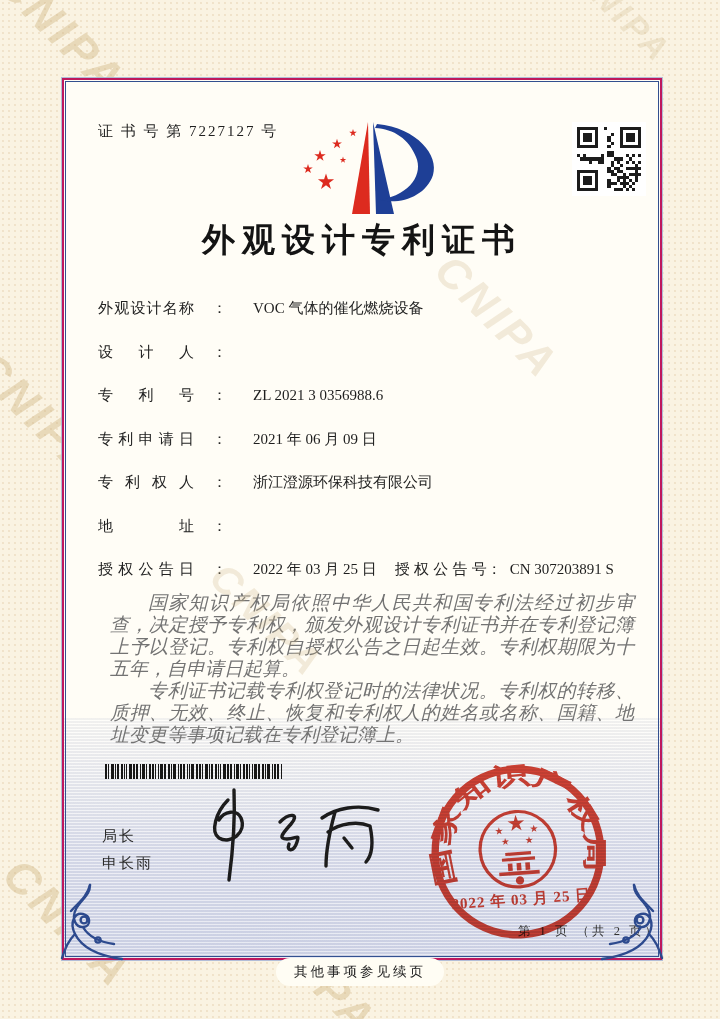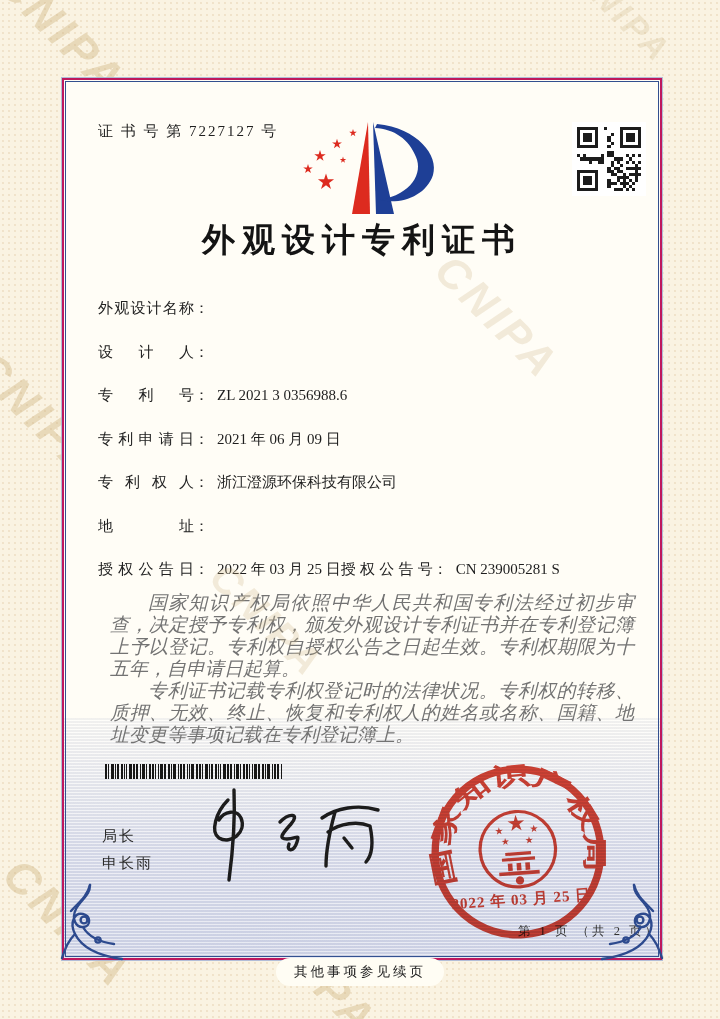--- a/index.html
+++ b/index.html
@@ -19,21 +19,21 @@
   .tint{position:absolute;left:0;right:0;bottom:0;height:240px;pointer-events:none;z-index:0;
         background:
           repeating-linear-gradient(0deg, rgba(255,255,255,.45) 0 1px, rgba(120,132,176,.10) 1px 3px),
           linear-gradient(180deg, rgba(214,217,235,0) 0%, rgba(211,215,233,.75) 55%, #d4d8e9 100%);}
   .certno{position:absolute;left:34px;top:42px;font-size:15px;letter-spacing:2px;color:#1f1f1f;}
   .logo{position:absolute;left:232px;top:36px;width:150px;height:108px;}
   .qr{position:absolute;left:508px;top:42px;background:#fff;padding:5px;line-height:0;}
   .title{position:absolute;left:0;right:0;top:138px;text-align:center;font-size:33px;
          font-weight:bold;letter-spacing:7px;color:#141414;}
   .fields{position:absolute;left:34px;top:219px;right:24px;font-size:15px;}
-  .row{display:flex;align-items:baseline;height:22px;margin-bottom:21.5px;white-space:nowrap;}
+  .row{display:flex;align-items:baseline;height:22px;margin-bottom:21.5px;white-space:nowrap;gap:18px;}
   .lbl{display:inline-block;width:96px;text-align:justify;text-align-last:justify;color:#222;}
   .colon{margin-right:8px;}
   .val{color:#1e1e1e;}
   .grant2{display:inline-flex;align-items:baseline;}
   .grant2 .lbl{width:92px;}
   .paras{position:absolute;left:46px;right:26px;top:512px;font-size:19px;line-height:22px;
          font-style:italic;color:#737373;z-index:1;}
   .paras p{margin:0;text-indent:2em;text-align:justify;}
   .barcode{position:absolute;left:41px;top:684px;line-height:0;z-index:1;}
   .signerblock{position:absolute;left:38px;top:742px;z-index:1;
@@ -177,20 +177,21 @@
         <rect x="2" y="16" width="3" height="3" fill="#1c1c1c"></rect>
       </svg>
   </div>
 
   <div class="title">外观设计专利证书</div>
 
   <div class="fields">
     <div class="row">
       <span class="lbl">外观设计名称</span>
         <span class="colon">：</span>
+      <span class="val">VOC 气体的催化燃烧设备</span>
     </div>
     <div class="row">
       <span class="lbl">设计人</span>
         <span class="colon">：</span>
     </div>
     <div class="row">
       <span class="lbl">专利号</span>
         <span class="colon">：</span>
       <span class="val">ZL 2021 3 0356988.6</span>
     </div>
@@ -208,21 +209,21 @@
       <span class="lbl">地址</span>
         <span class="colon">：</span>
     </div>
     <div class="row">
       <span class="lbl">授权公告日</span>
         <span class="colon">：</span>
       <span class="val">2022 年 03 月 25 日</span>
       <span class="grant2">
         <span class="lbl">授权公告号</span>
           <span class="colon">：</span>
-        <span class="val">CN 239005281 S</span>
+        <span class="val">CN 307203891 S</span>
       </span>
     </div>
   </div>
 
   <div class="paras">
     <p>国家知识产权局依照中华人民共和国专利法经过初步审查，决定授予专利权，颁发外观设计专利证书并在专利登记簿上予以登记。专利权自授权公告之日起生效。专利权期限为十五年，自申请日起算。</p>
     <p>专利证书记载专利权登记时的法律状况。专利权的转移、质押、无效、终止、恢复和专利权人的姓名或名称、国籍、地址变更等事项记载在专利登记簿上。</p>
   </div>
 
   <div class="barcode">

